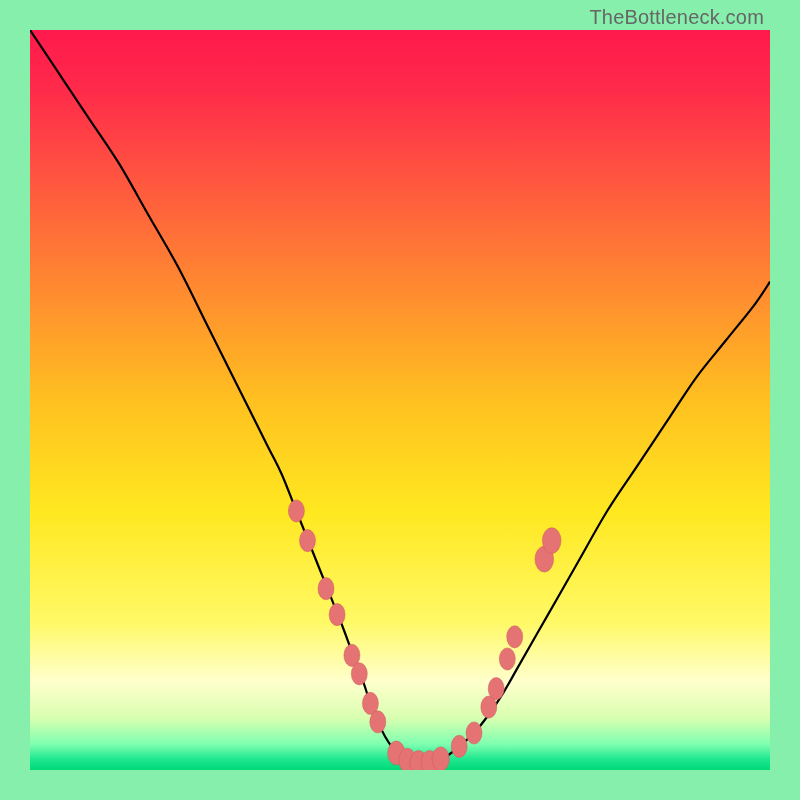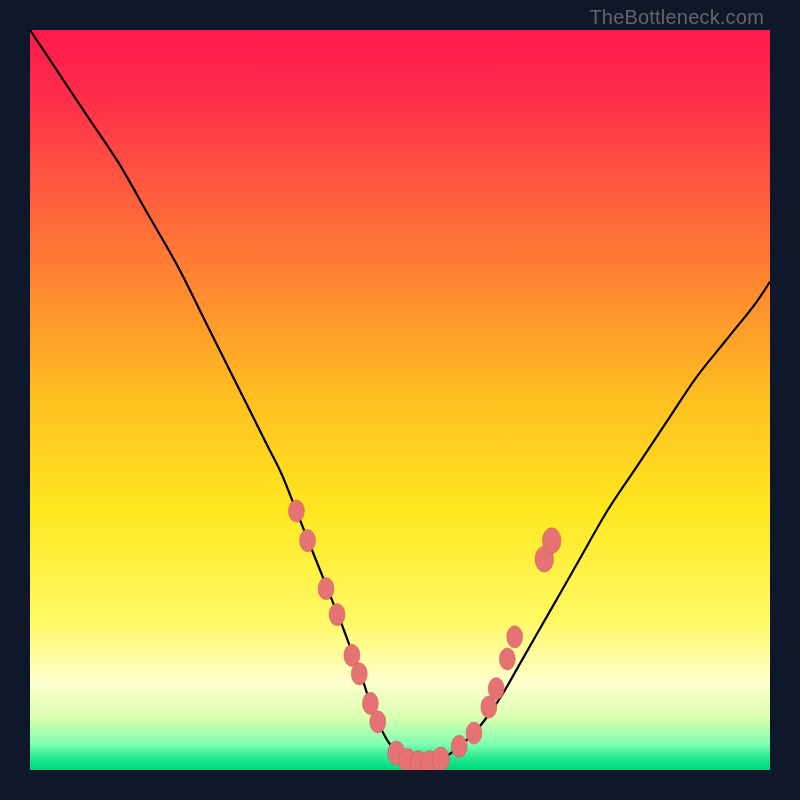--- a/index.html
+++ b/index.html
@@ -8,21 +8,21 @@
     width: 800px;
     height: 800px;
     overflow: hidden;
     background: #000;
     font-family: Arial, Helvetica, sans-serif;
   }
   .frame {
     position: absolute;
     left: 0; top: 0;
     width: 800px; height: 800px;
-    background: #0f172a;
+    background: #86efac;
   }
   .plot-area {
     position: absolute;
     left: 30px;
     top: 30px;
     width: 740px;
     height: 740px;
     overflow: hidden;
   }
   .gradient {

